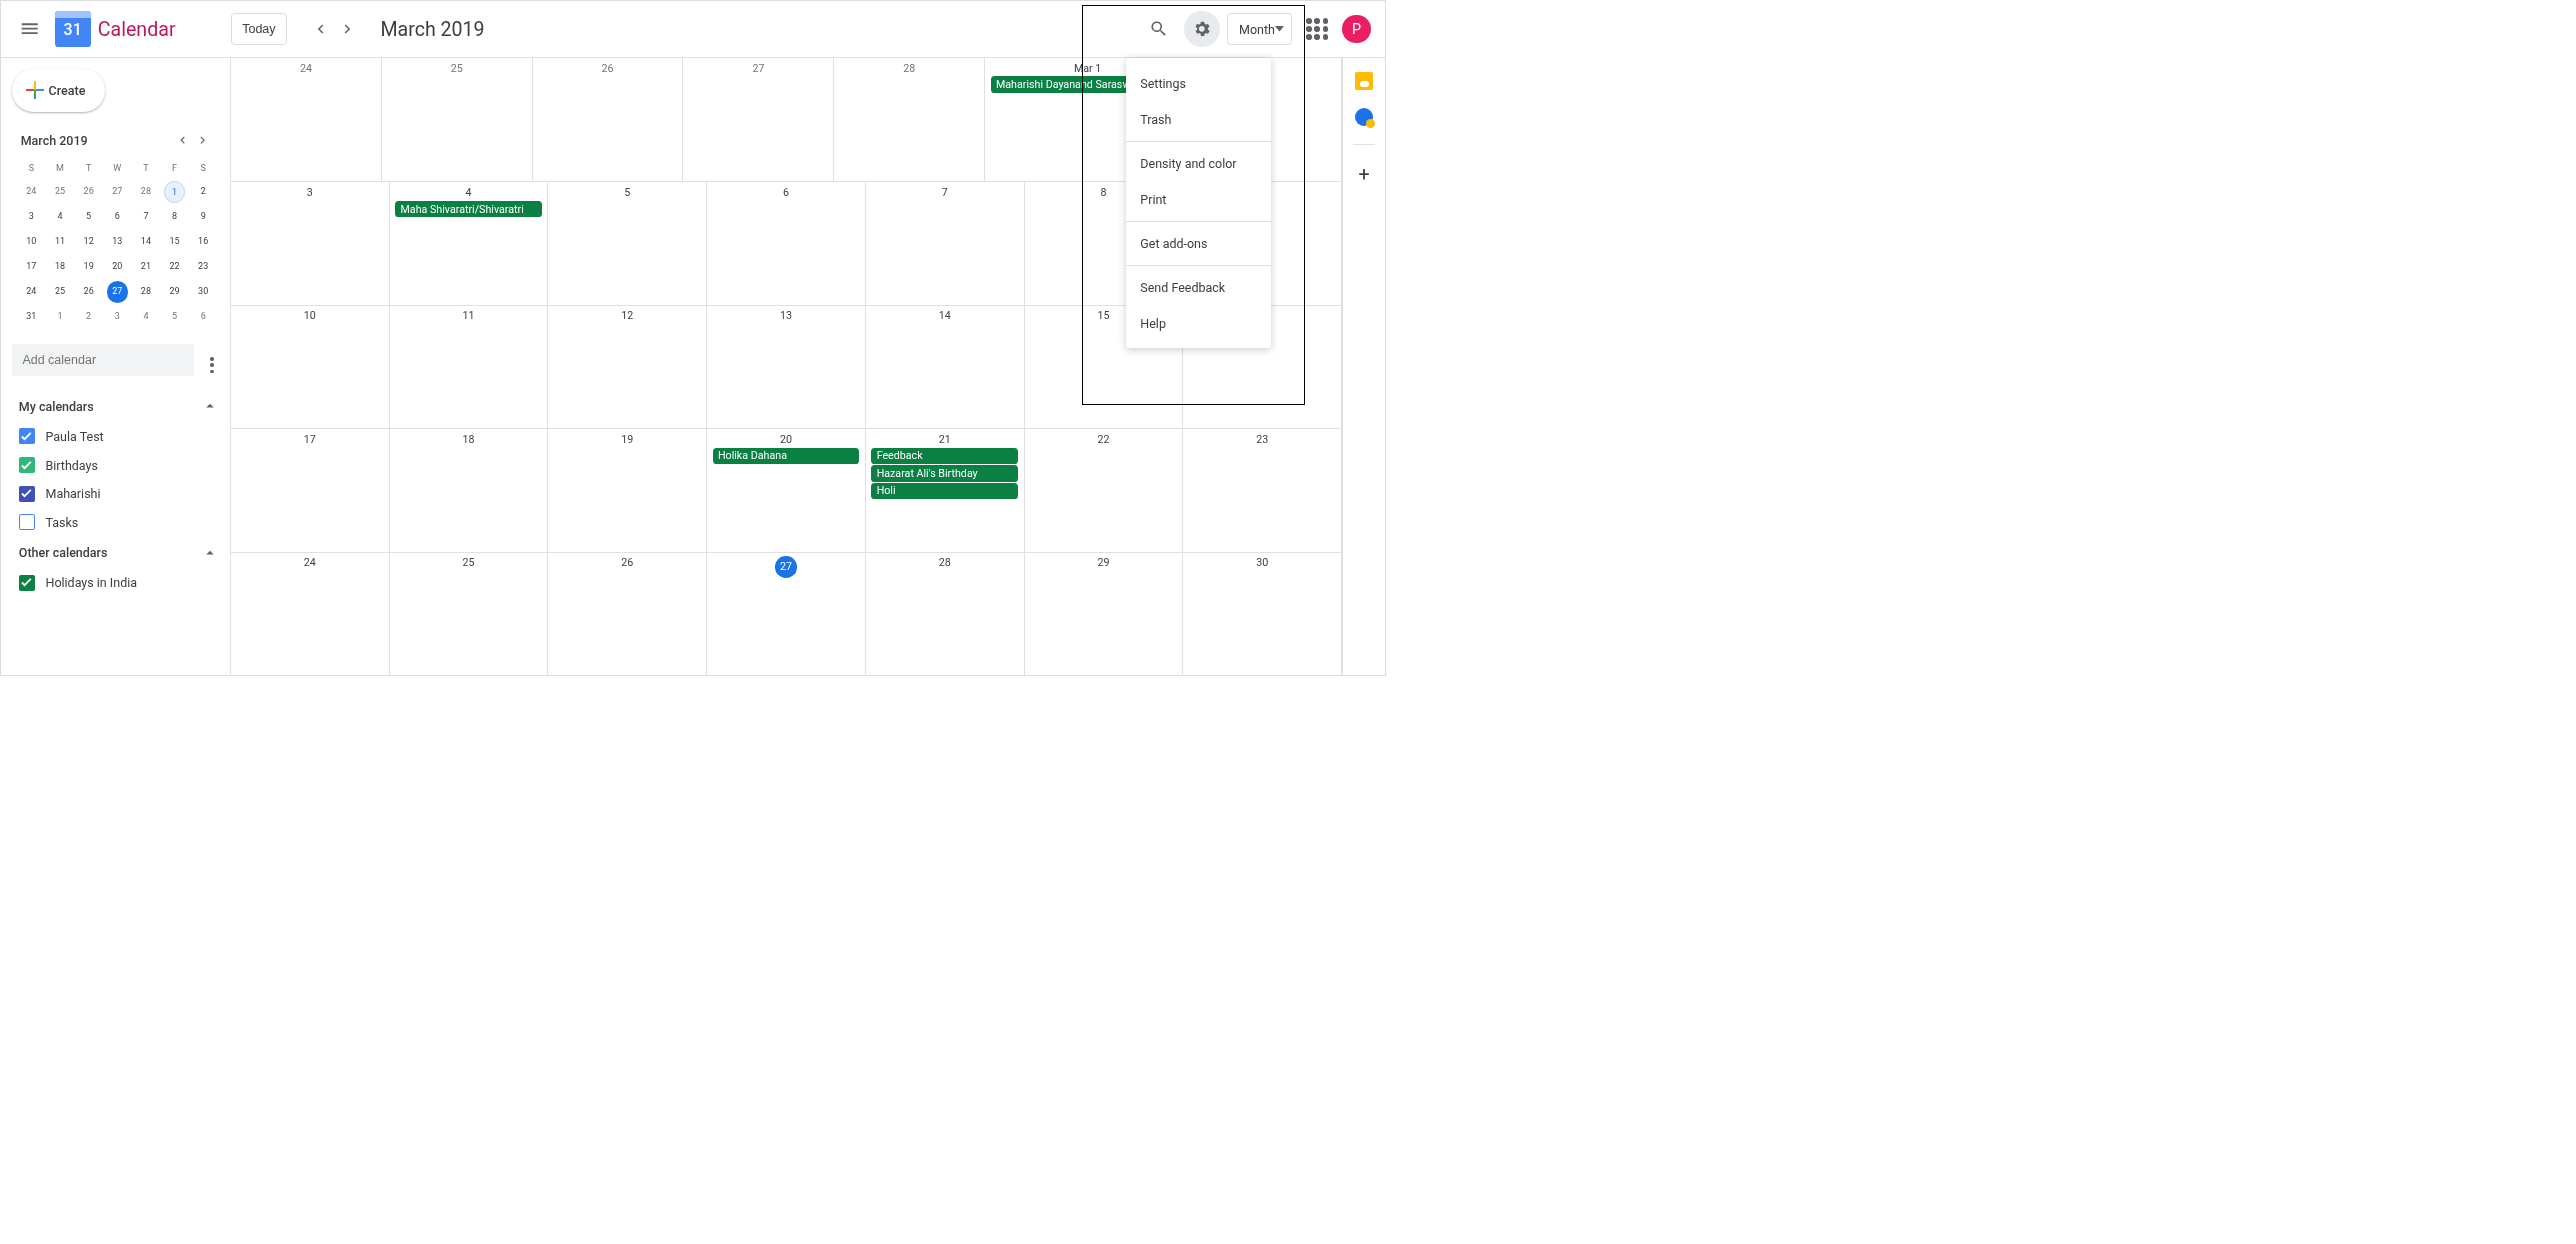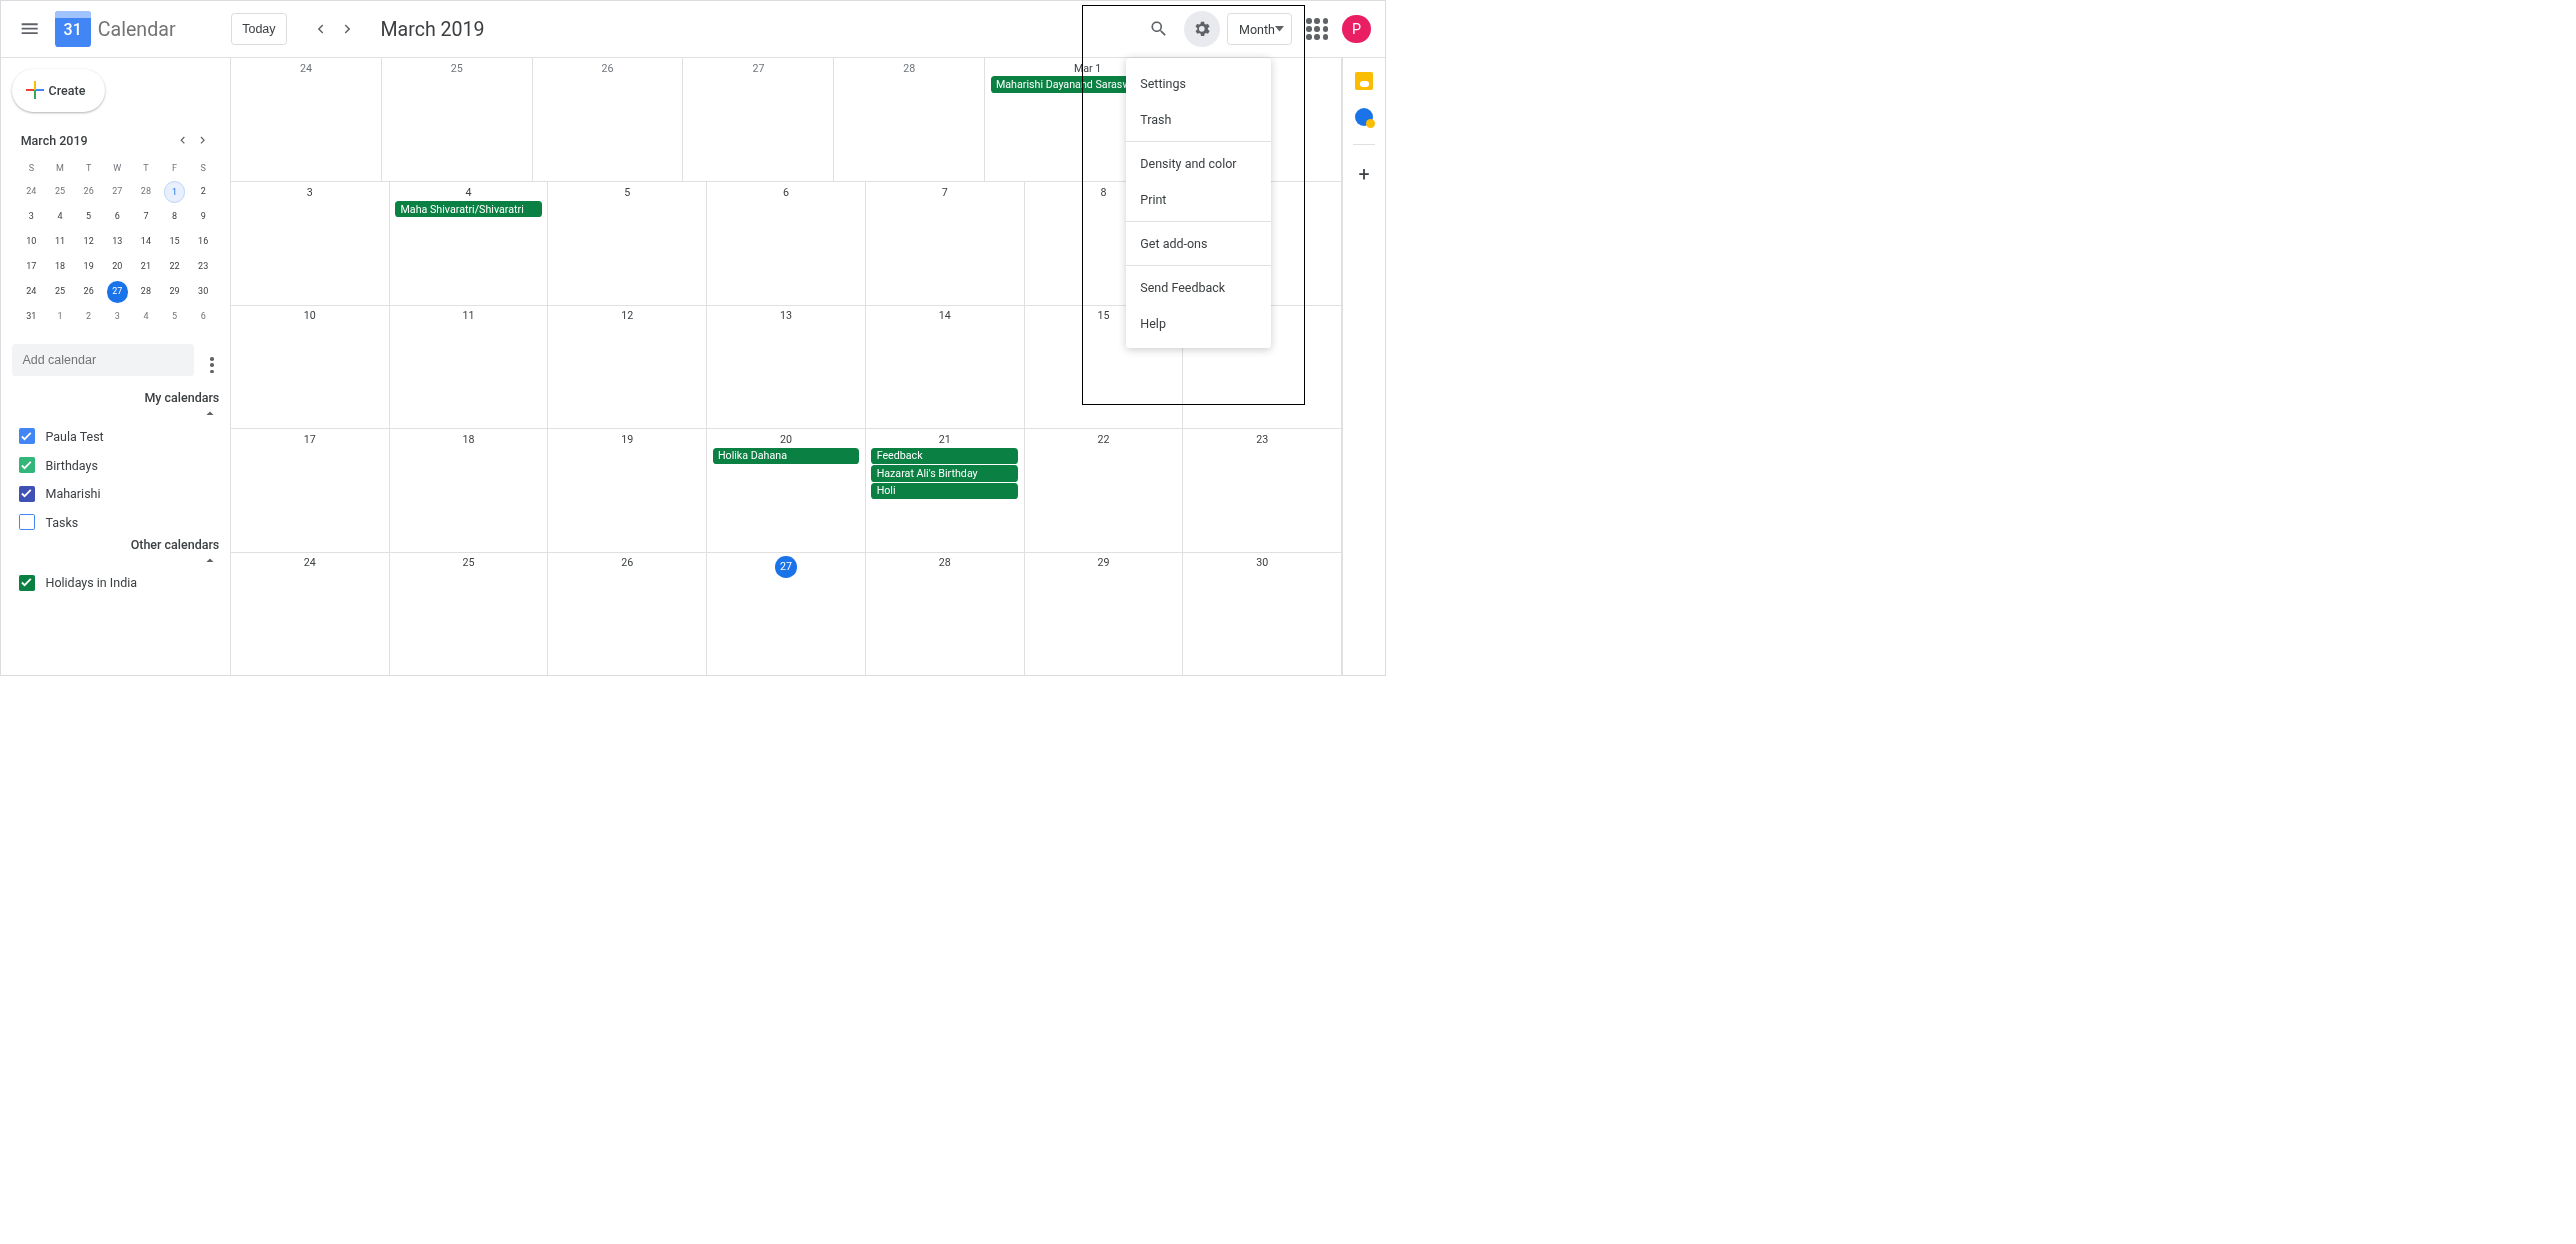--- a/index.html
+++ b/index.html
@@ -3,21 +3,21 @@
 <meta charset="utf-8">
 <style>
 * { box-sizing: border-box; margin: 0; padding: 0; }
 body { font-family: 'Google Sans', Roboto, Arial, sans-serif; background: #fff; color: #3c4043; overflow: hidden; }
 .app { display: flex; flex-direction: column; height: 676px; width: 1386px; border: 0.9px solid #dadce0; position: relative; }
 .header { display: flex; align-items: center; height: 57px; padding: 0 7.1px; border-bottom: 0.9px solid #e0e0e0; }
 .hamburger { width: 43px; height: 43px; border-radius: 50%; display: flex; align-items: center; justify-content: center; cursor: pointer; }
 .logo { display: flex; align-items: center; gap: 7.1px; margin-left: 3.6px; }
 .logo-icon { width: 36px; height: 36px; background: #4285f4; border-radius: 3.6px; display: flex; align-items: center; justify-content: center; color: #fff; font-size: 16px; font-weight: 500; position: relative; }
 .logo-icon::before { content: ''; position: absolute; top: 0; left: 0; right: 0; height: 7.1px; background: #a0c3ff; border-radius: 3.6px 3.6px 0 0; }
-.logo-text { font-size: 19.6px; color: #737373; }
+.logo-text { font-size: 19.6px; color: #be185d; }
 .today-btn { margin-left: 55px; height: 32px; padding: 0 10.7px; border: 0.9px solid #dadce0; border-radius: 3.6px; background: #fff; font-size: 12.5px; color: #3c4043; cursor: pointer; }
 .nav-arrows { display: flex; margin-left: 18px; }
 .nav-arrow { width: 28.6px; height: 28.6px; display: flex; align-items: center; justify-content: center; border-radius: 50%; cursor: pointer; color: #5f6368; }
 .current-month { margin-left: 18px; font-size: 19.6px; color: #3c4043; }
 .header-right { margin-left: auto; display: flex; align-items: center; gap: 7.1px; padding-right: 7.1px; }
 .icon-btn { width: 36px; height: 36px; border-radius: 50%; display: flex; align-items: center; justify-content: center; cursor: pointer; color: #5f6368; }
 .icon-btn.active { background: #e8eaed; }
 .view-select { height: 32px; padding: 0 7.1px 0 10.7px; border: 0.9px solid #dadce0; border-radius: 3.6px; background: #fff; display: flex; align-items: center; gap: 0; font-size: 12.5px; cursor: pointer; }
 .apps-grid { display: grid; grid-template-columns: repeat(3, 5.4px); grid-template-rows: repeat(3, 5.4px); gap: 2.7px; }
 .apps-grid span { width: 5.4px; height: 5.4px; background: #5f6368; border-radius: 50%; }
@@ -42,21 +42,21 @@
 .mini-grid .dh { font-size: 9px; color: #70757a; height: 21.4px; line-height: 21.4px; }
 .mini-grid .dc { font-size: 9px; color: #3c4043; height: 25px; display: flex; align-items: center; justify-content: center; cursor: pointer; }
 .mini-grid .dc span { width: 21.4px; height: 21.4px; line-height: 21.4px; border-radius: 50%; }
 .mini-grid .dc.today span { background: #1a73e8; color: #fff; }
 .mini-grid .dc.first span { border: 0.9px solid #bbd2f5; background: #e8f0fe; color: #1a73e8; }
 .mini-grid .dc.other { color: #70757a; }
 .add-cal-row { display: flex; align-items: flex-end; gap: 7.1px; margin: 7.1px 0 14.3px; }
 .add-cal { flex: 1; height: 32px; background: #f1f3f4; border: none; border-radius: 3.6px; padding: 0 10.7px; font-size: 12.5px; color: #5f6368; }
 .dots-v { width: 21.4px; height: 21.4px; display: flex; flex-direction: column; align-items: center; justify-content: center; gap: 2.7px; cursor: pointer; }
 .dots-v span { width: 3.6px; height: 3.6px; background: #5f6368; border-radius: 50%; }
-.section-head { display: flex; align-items: flex-end; justify-content: space-between; height: 32px; padding: 0 3.6px 0 7.1px; cursor: pointer; flex-direction: column; }
+.section-head { display: flex; align-items: center; justify-content: space-between; height: 32px; padding: 0 3.6px 0 7.1px; cursor: pointer; }
 .section-title { font-size: 12.5px; font-weight: 500; color: #3c4043; }
 .cal-item { display: flex; align-items: center; gap: 10.7px; height: 28.6px; padding: 0 7.1px; cursor: pointer; }
 .cal-check { width: 16px; height: 16px; border-radius: 1.8px; display: flex; align-items: center; justify-content: center; }
 .cal-check svg { stroke: #fff; }
 .cal-label { font-size: 12.5px; color: #3c4043; }
 .main-grid { flex: 1; display: flex; flex-direction: column; border-left: 0.9px solid #e0e0e0; }
 .weekday-row { display: grid; grid-template-columns: repeat(7, 1fr); }
 .weekday { text-align: center; font-size: 9.8px; color: #70757a; font-weight: 500; padding: 5.4px 0 1.8px; border-right: 0.9px solid #e0e0e0; }
 .weeks { flex: 1; display: grid; grid-template-rows: repeat(5, 1fr); }
 .week { display: grid; grid-template-columns: repeat(7, 1fr); border-top: 0.9px solid #e0e0e0; }

